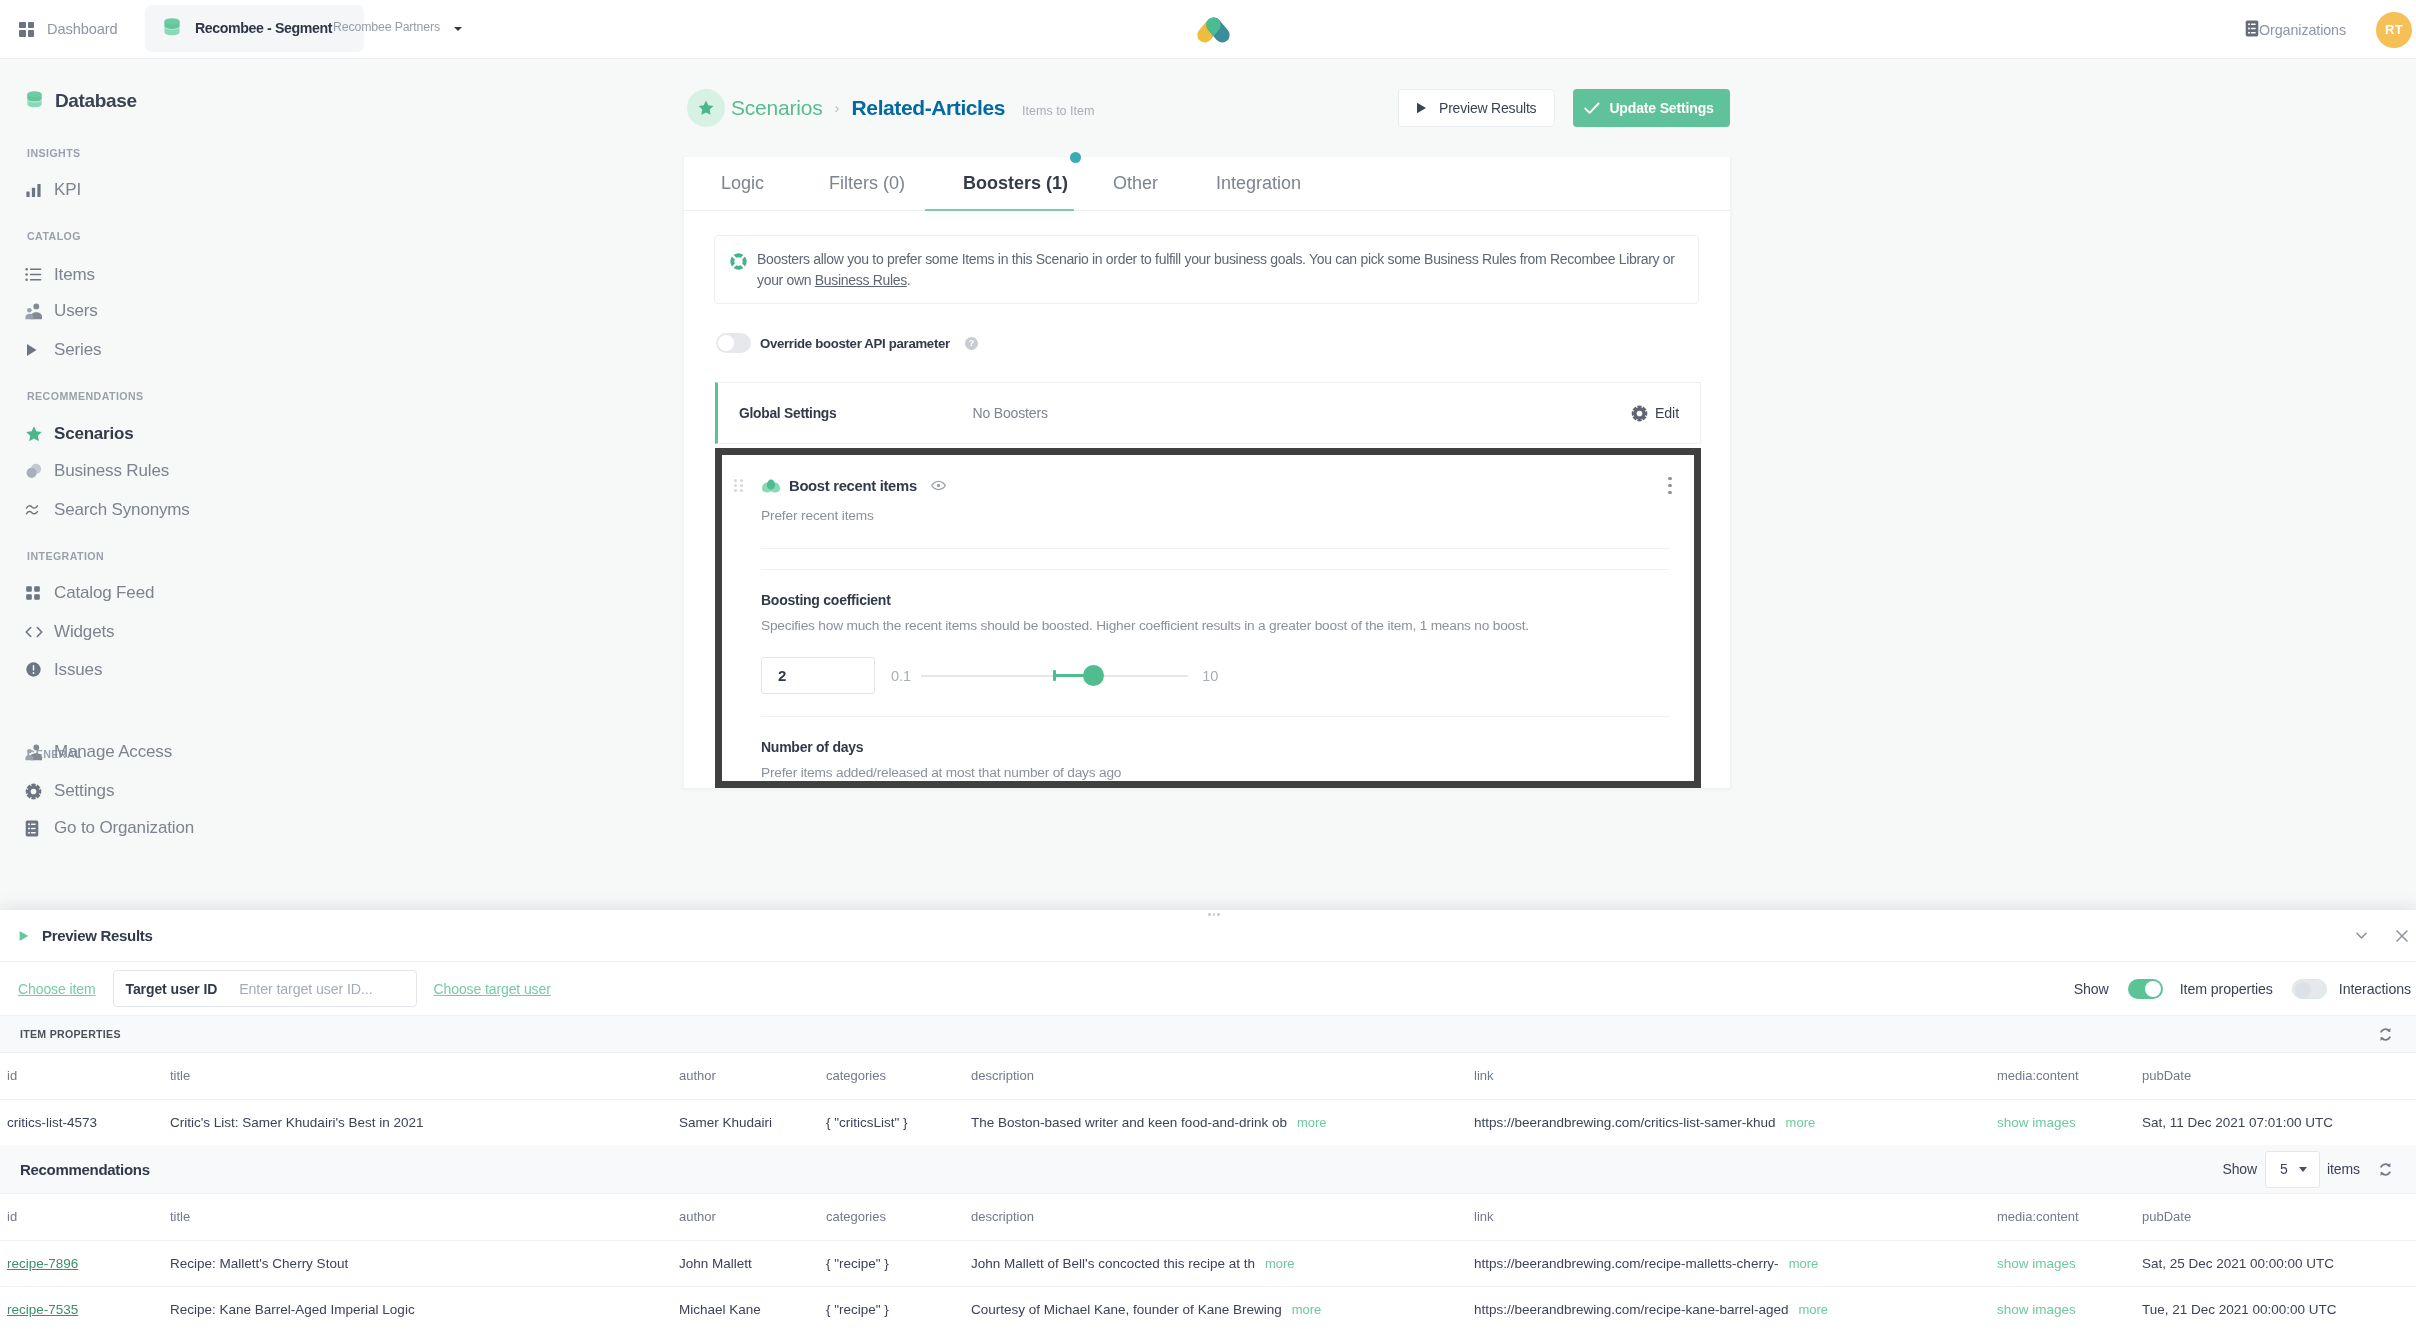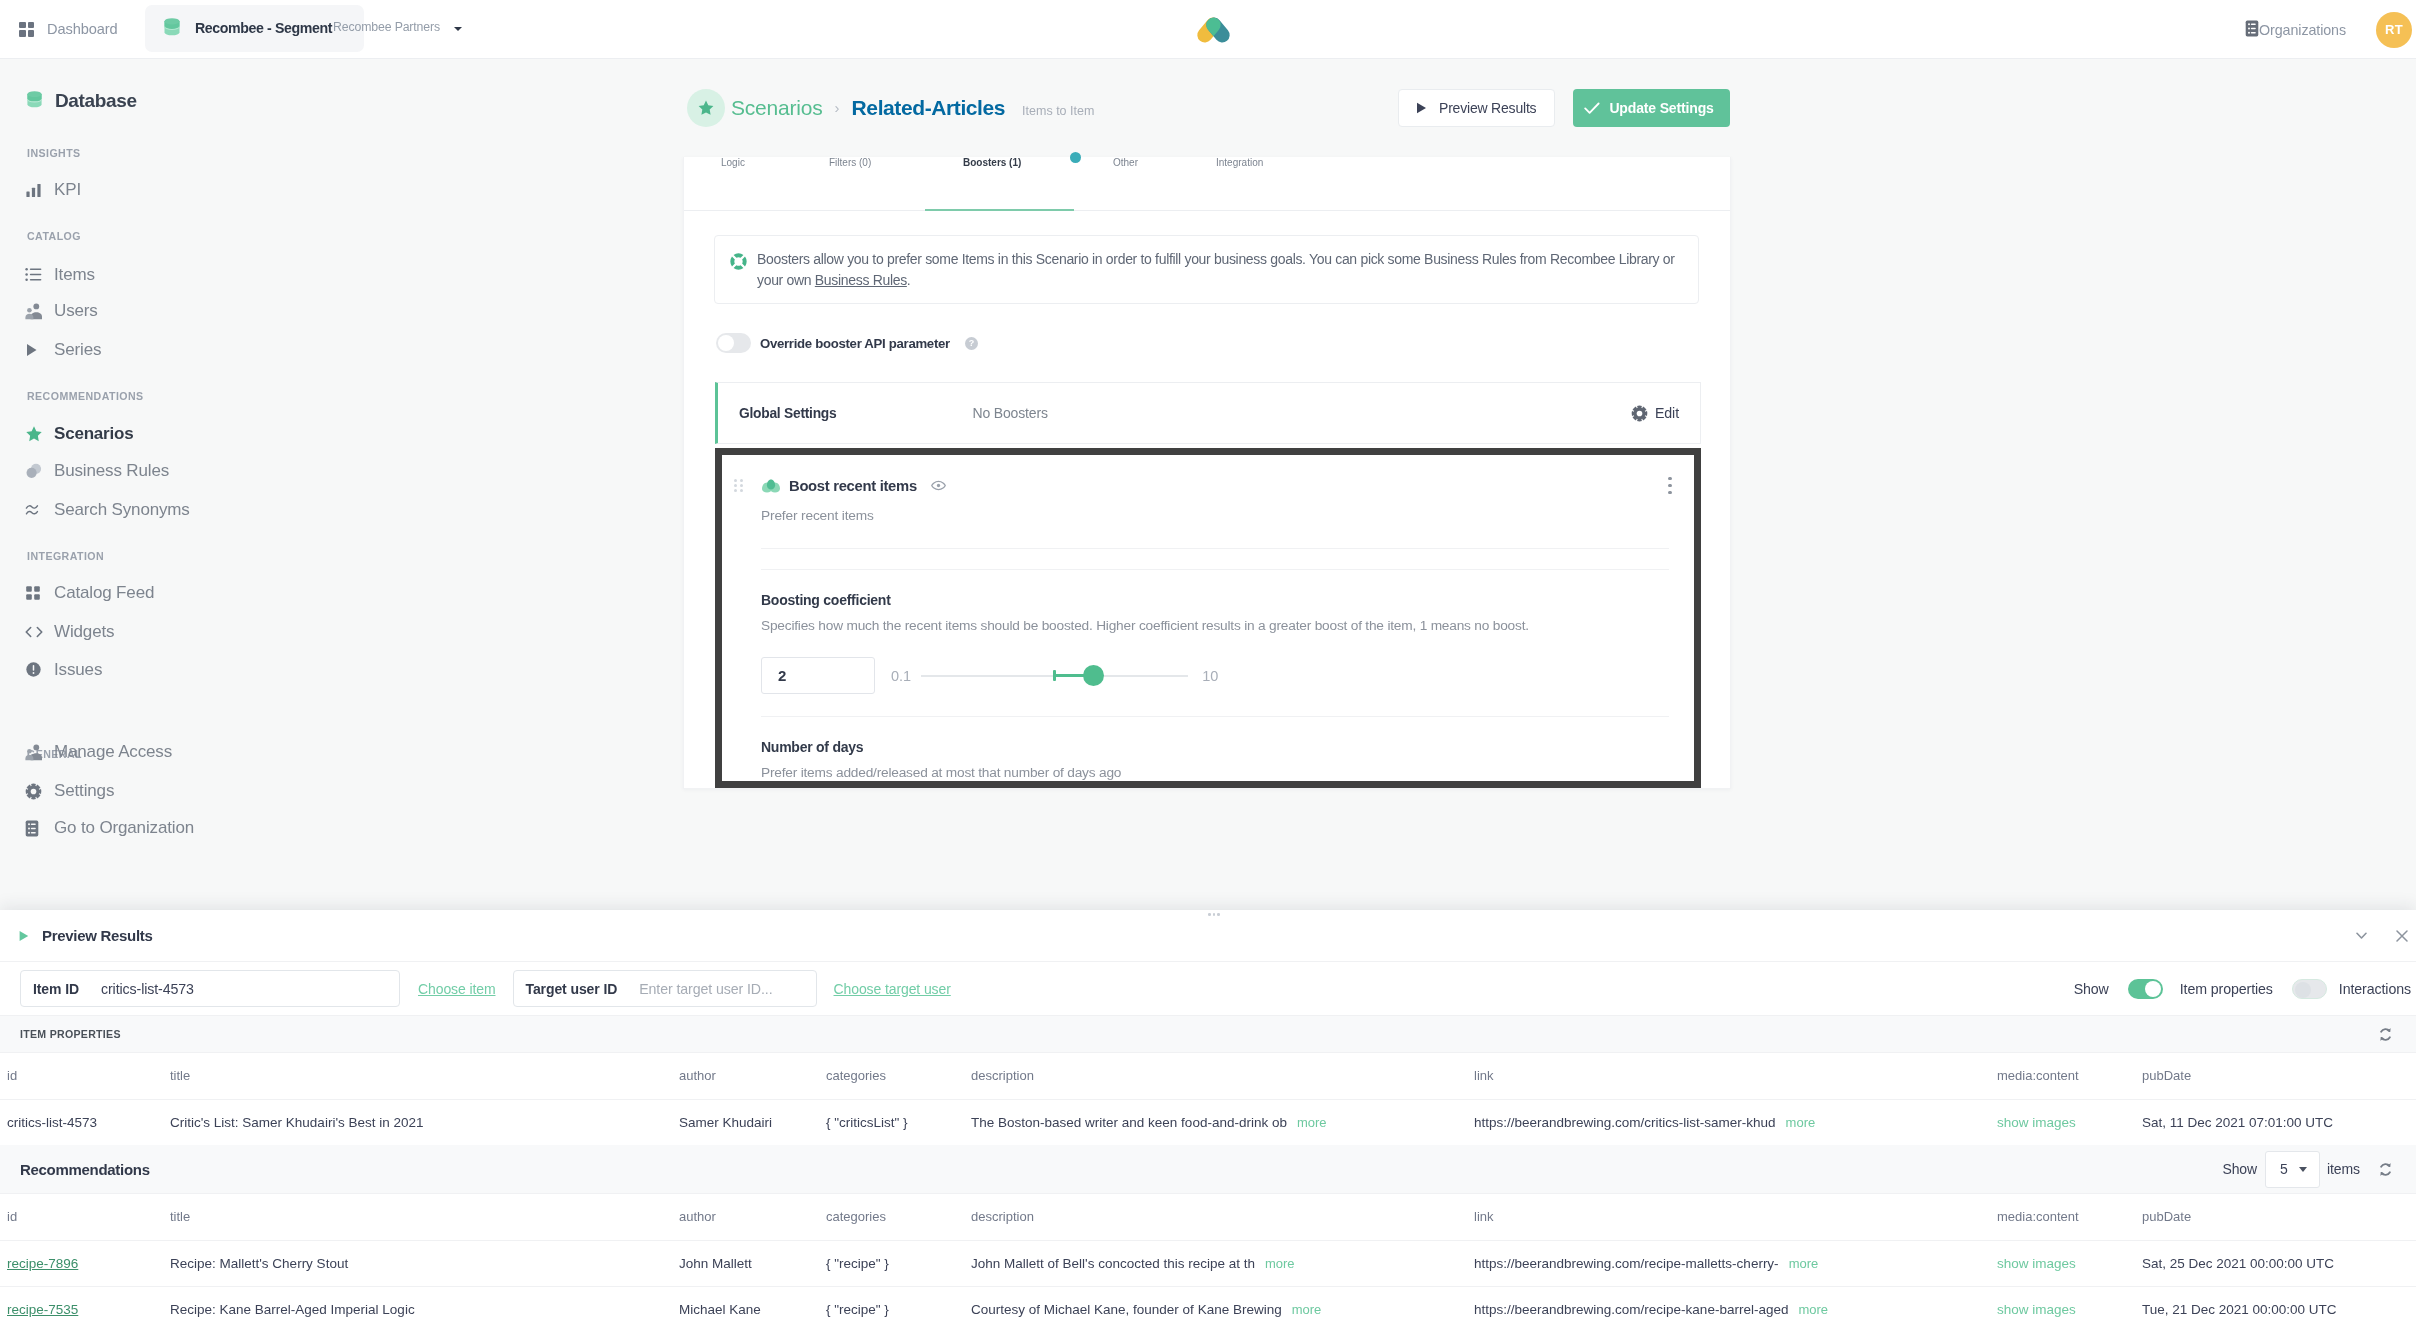--- a/index.html
+++ b/index.html
@@ -53,21 +53,21 @@
   .crumb-b{font-size:21px;color:#0369a1;font-weight:700;letter-spacing:-0.4px;}
   .crumb-note{font-size:12.5px;color:#a8aeb8;margin-left:5px;}
   .head-btns{position:absolute;left:715px;top:0;height:98px;display:flex;align-items:center;gap:18px;}
   .btn-white{height:38px;background:#fff;border:1px solid #e9ecef;border-radius:4px;display:flex;align-items:center;
              gap:12px;padding:0 18px 0 17px;font-size:14px;color:#3c4257;cursor:pointer;letter-spacing:-0.2px;}
   .btn-green{height:38px;background:#60c29a;border-radius:4px;display:flex;align-items:center;gap:9px;
              padding:0 16px 0 11px;font-size:14px;color:#fff;font-weight:700;cursor:pointer;letter-spacing:-0.15px;}
 
   .card{position:absolute;left:0px;top:98px;width:1048px;background:#fff;border:1px solid #f1f2f4;border-top:none;box-shadow:0 1px 4px rgba(30,40,60,.045);}
   .tabs{display:flex;height:54px;align-items:stretch;border-bottom:1px solid #eceef1;position:relative;}
-  .tab{display:flex;justify-content:flex-start;font-size:10px;color:#7c8490;cursor:pointer;
+  .tab{display:flex;align-items:center;justify-content:flex-start;font-size:18px;color:#7c8490;cursor:pointer;
        padding:0 0 0 0;position:relative;}
   .tab.active{color:#343c49;font-weight:700;}
   .tab.active:after{content:"";position:absolute;left:-38px;width:149px;bottom:-1px;height:2.5px;background:#7ecbab;}
   .tabdot{position:absolute;width:11px;height:11px;border-radius:50%;background:#3aacb8;left:386px;top:-5px;}
 
   .info{margin:24px 31px 0 30px;border:1px solid #eceef1;border-radius:4px;padding:13px 0 13px 14px;display:flex;gap:0;height:69px;align-items:flex-start;overflow:visible;position:relative;}
   .info p{font-size:14px;color:#5f6775;line-height:20.5px;flex:0 0 auto;width:922px;margin-left:9px;letter-spacing:-0.32px;margin-top:0px;}
   .info a{color:#5f6775;text-decoration:underline;}
 
   .toggle-row{display:flex;align-items:center;gap:0;margin:29px 0 0 32px;height:20px;}
@@ -535,24 +535,20 @@
       </span>
       <span style="display:flex">
         <svg width="12" height="12" viewBox="0 0 12 12">
             <path d="M1 1 L11 11 M11 1 L1 11" stroke="#8d949e" stroke-width="1.5" stroke-linecap="round"></path>
           </svg>
       </span>
     </div>
   </div>
 
   <div class="pv-bar">
-    <div class="inputgrp" style="margin-left:20px;width:380px">
-      <span class="k">Item ID</span>
-      <span class="v">critics-list-4573</span>
-    </div>
     <span class="greenlink" style="margin-left:18px">Choose item</span>
     <div class="inputgrp" style="margin-left:17px;width:304px">
       <span class="k">Target user ID</span>
       <span class="ph">Enter target user ID...</span>
     </div>
     <span class="greenlink" style="margin-left:17px">Choose target user</span>
     <div style="margin-left:auto;display:flex;align-items:center;gap:0;margin-right:5px">
       <span style="font-size:14.2px;color:#3c4257;letter-spacing:-0.1px">Show</span>
       <span class="sw big on" style="margin-left:19px">
           <i></i>

